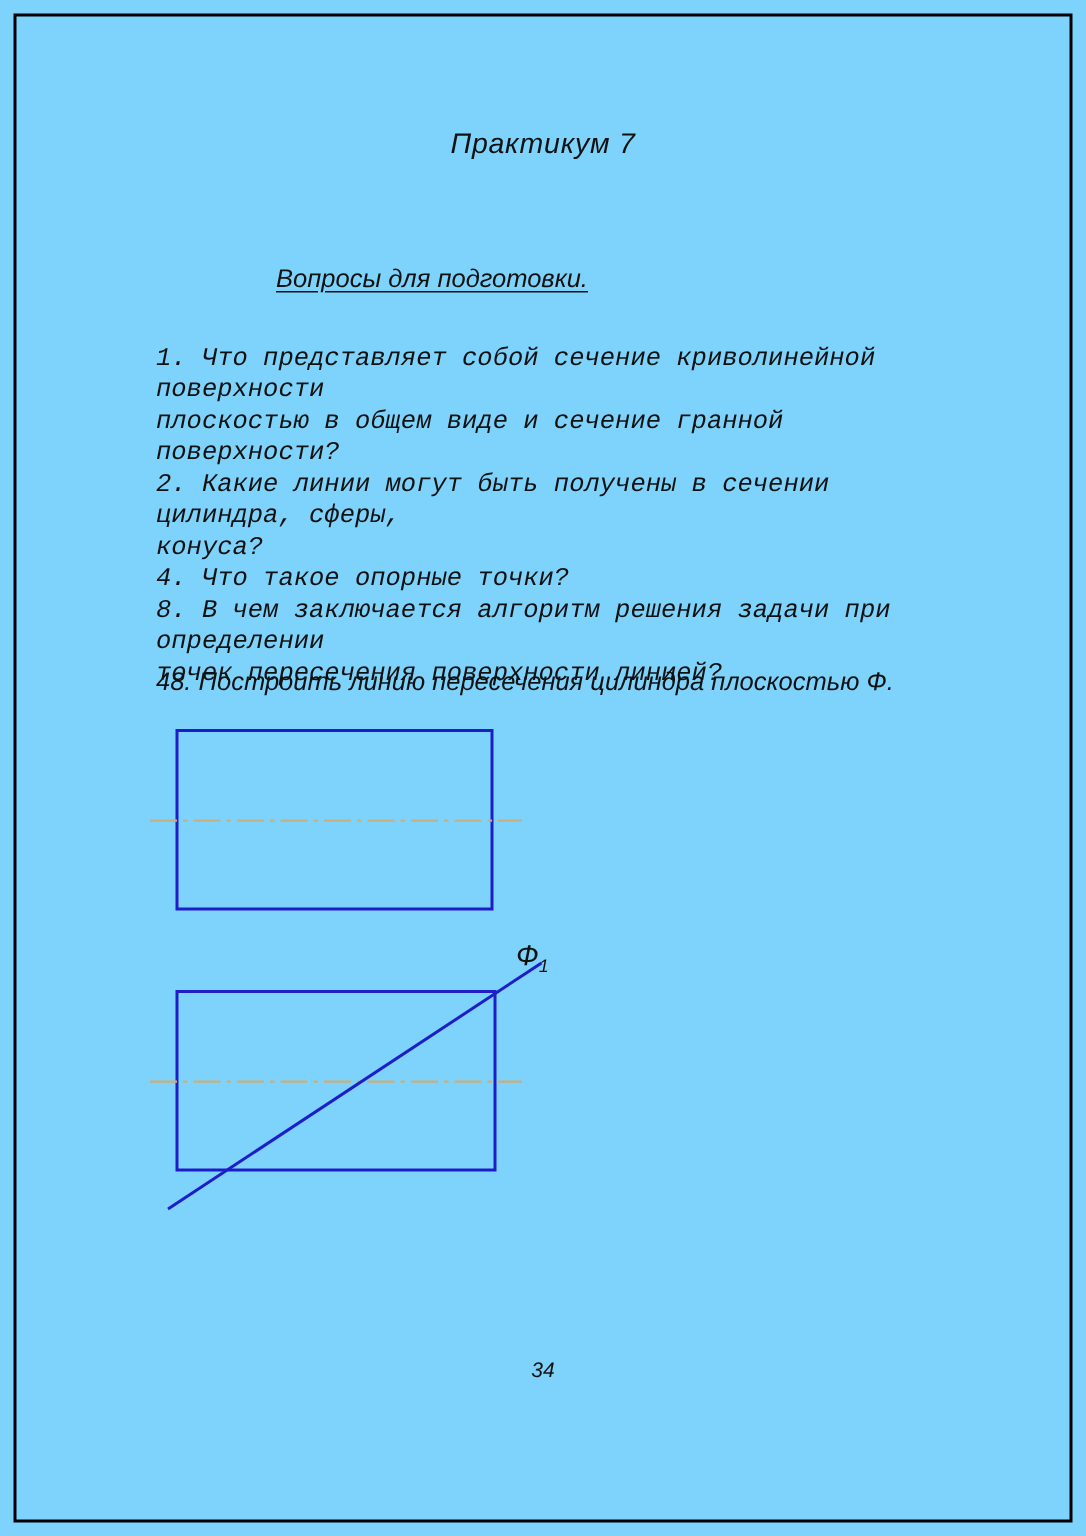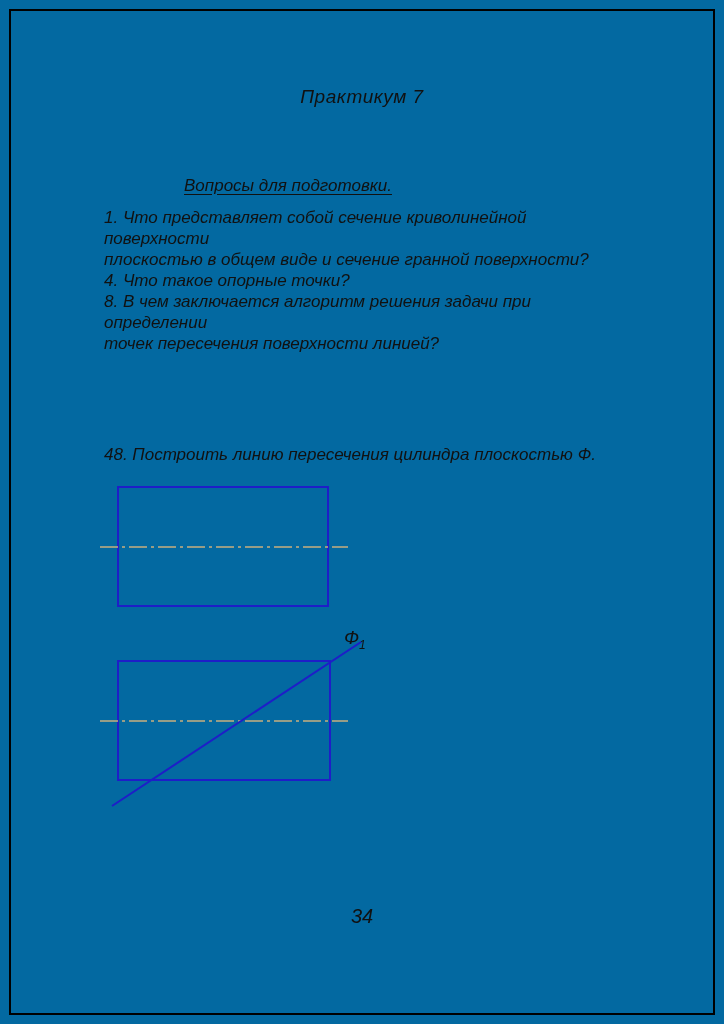--- a/index.html
+++ b/index.html
@@ -4,21 +4,21 @@
 <style>
   html, body {
     margin: 0;
     padding: 0;
     background: #ffffff;
   }
   .sheet {
     position: relative;
     width: 724px;
     height: 1024px;
-    background: #0369a1;
+    background: #7dd3fc;
     font-family: "Liberation Sans", sans-serif;
     font-style: italic;
     color: #111111;
     overflow: hidden;
   }
   .frame {
     position: absolute;
     left: 9px;
     top: 9px;
     right: 9px;
@@ -51,24 +51,25 @@
     left: 0;
     top: 176px;
     width: 576px;
     font-size: 17px;
     text-decoration: underline;
     text-underline-offset: 3px;
   }
   .questions {
     position: absolute;
     left: 104px;
-    top: 207px;
+    top: 229px;
     width: 520px;
     font-size: 17px;
     line-height: 21px;
+    font-family: Liberation Mono, monospace;
   }
   .questions p {
     margin: 0;
     white-space: pre-line;
   }
   .task {
     position: absolute;
     left: 104px;
     top: 433px;
     width: 560px;
@@ -87,38 +88,40 @@
     font-size: 19px;
   }
   .plane-label sub {
     font-size: 12px;
   }
   .page-num {
     position: absolute;
     left: 0;
     top: 905px;
     width: 724px;
-    font-size: 20px;
+    font-size: 14px;
   }
 </style>
 </head>
 <body>
 
 <div class="sheet">
 
   <div class="frame"></div>
 
   <div class="title center">Практикум 7</div>
 
 
   <div class="section center">Вопросы для подготовки.</div>
 
   <div class="questions">
     <p>1.  Что представляет собой сечение криволинейной поверхности
 плоскостью в общем виде и сечение гранной поверхности?</p>
+    <p>2.  Какие линии могут быть получены в сечении цилиндра, сферы,
+конуса?</p>
     <p>4.  Что такое опорные точки?</p>
     <p>8.  В чем заключается алгоритм решения задачи при определении
 точек пересечения поверхности линией?</p>
   </div>
 
   <div class="task">48. Построить линию пересечения цилиндра плоскостью Ф.</div>
 
   <svg class="figure-svg" width="340" height="350" viewBox="0 0 340 350">
 
     <rect x="28" y="12" width="210" height="119" fill="none" stroke="#1e1ec8" stroke-width="2"></rect>

